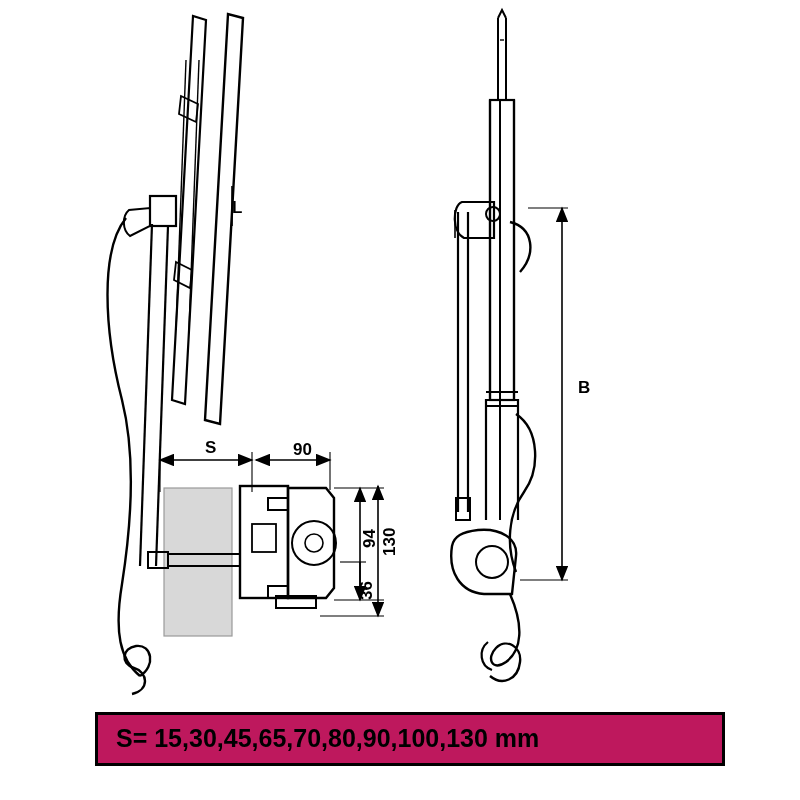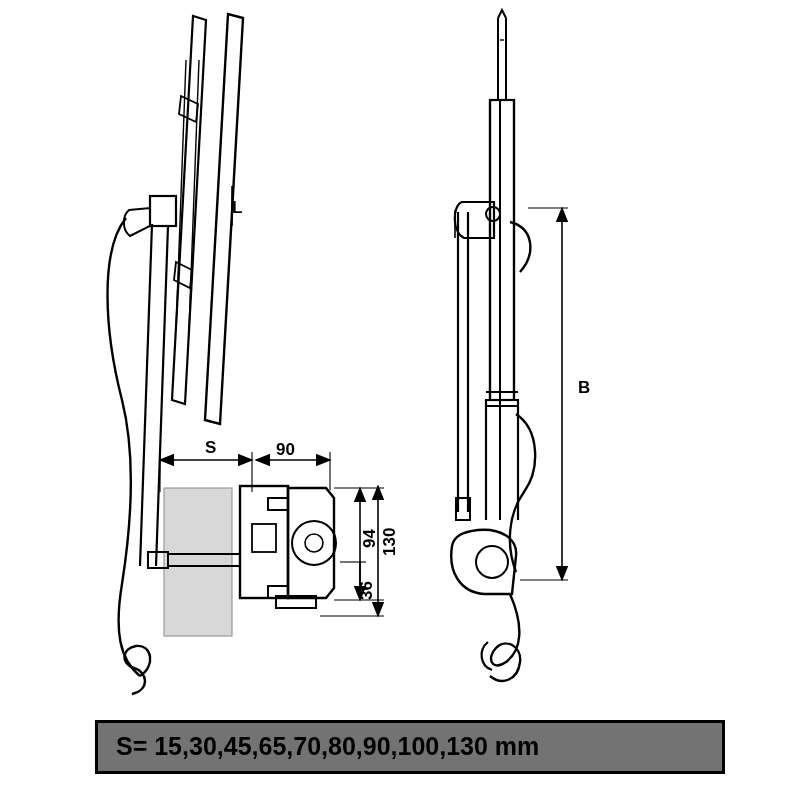--- a/index.html
+++ b/index.html
@@ -37,23 +37,22 @@
     transform: rotate(-90deg);
     transform-origin: left top;
   }
   #note-box {
     position: absolute;
     left: 95px;
     top: 712px;
     width: 630px;
     height: 54px;
     border: 3px solid #000;
-    background: #737373;
+    background: #be185d;
     box-sizing: border-box;
-    margin-top: 8px;
   }
   #note-text {
     position: absolute;
     left: 18px;
     top: 9px;
     font-family: "Liberation Sans", sans-serif;
     font-weight: bold;
     font-size: 25px;
     letter-spacing: 0px;
     color: #000;
@@ -186,21 +185,21 @@
     </g>
 
   </svg>
 
   <div class="dim-label" style="left:232px; top:198px;">L</div>
 
   <div class="dim-label" style="left:578px; top:378px;">B</div>
 
   <div class="dim-label" style="left:205px; top:438px;">S</div>
 
-  <div class="dim-label" style="left:276px; top:440px;">90</div>
+  <div class="dim-label" style="left:293px; top:440px;">90</div>
 
   <div class="dim-label rot" style="left:360px; top:548px;">94</div>
 
   <div class="dim-label rot" style="left:380px; top:556px;">130</div>
 
   <div class="dim-label rot" style="left:357px; top:600px;">36</div>
 
   <div id="note-box">
     <div id="note-text">S= 15,30,45,65,70,80,90,100,130 mm</div>
   </div>

